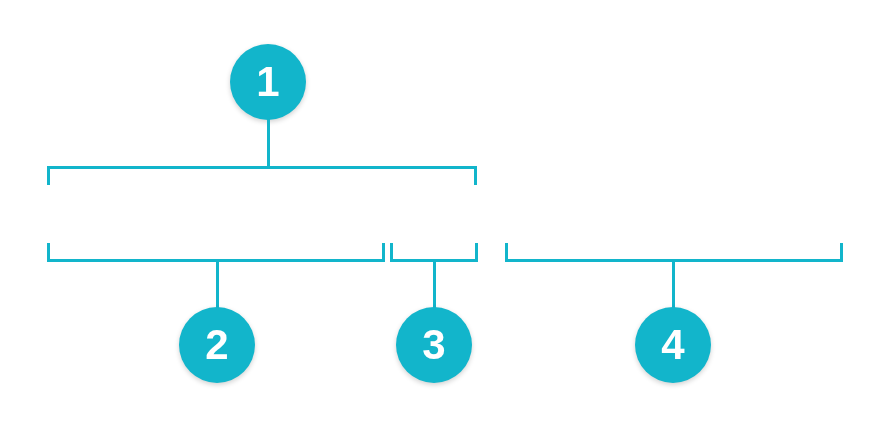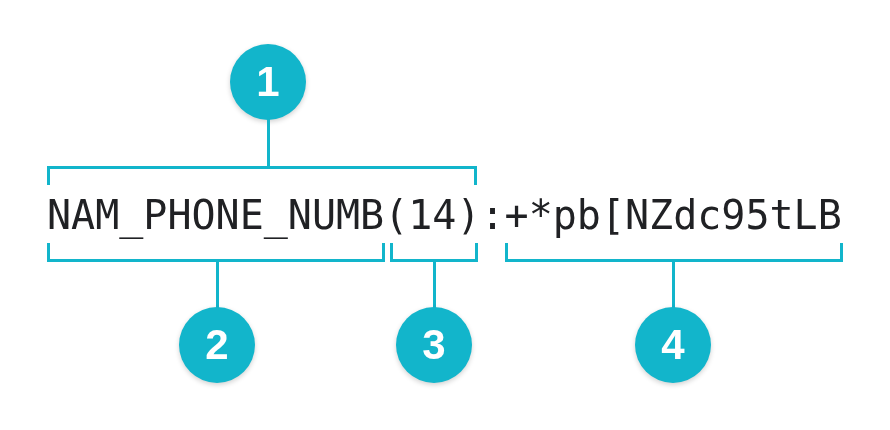--- a/index.html
+++ b/index.html
@@ -78,21 +78,20 @@
 <body>
 
 <div class="canvas">
 
   <div class="badge" style="left:230px; top:44px;">
     <span>1</span>
   </div>
   <div class="stem" style="left:266.5px; top:119px; height:48px;"></div>
   <div class="bracket bracket-top" style="left:47px; top:166px; width:430px;"></div>
 
-  <div class="code-line"><span>NAM_PHONE_NUMB</span><span>(14)</span><span>:</span><span>+*pb[NZdc95tLB</span></div>
 
   <div class="bracket bracket-bottom" style="left:47px; top:243px; width:338px;"></div>
   <div class="bracket bracket-bottom" style="left:390px; top:243px; width:88px;"></div>
   <div class="bracket bracket-bottom" style="left:505px; top:243px; width:338px;"></div>
 
   <div class="stem" style="left:215.5px; top:262px; height:46px;"></div>
   <div class="badge" style="left:179px; top:307px;">
     <span>2</span>
   </div>
 

